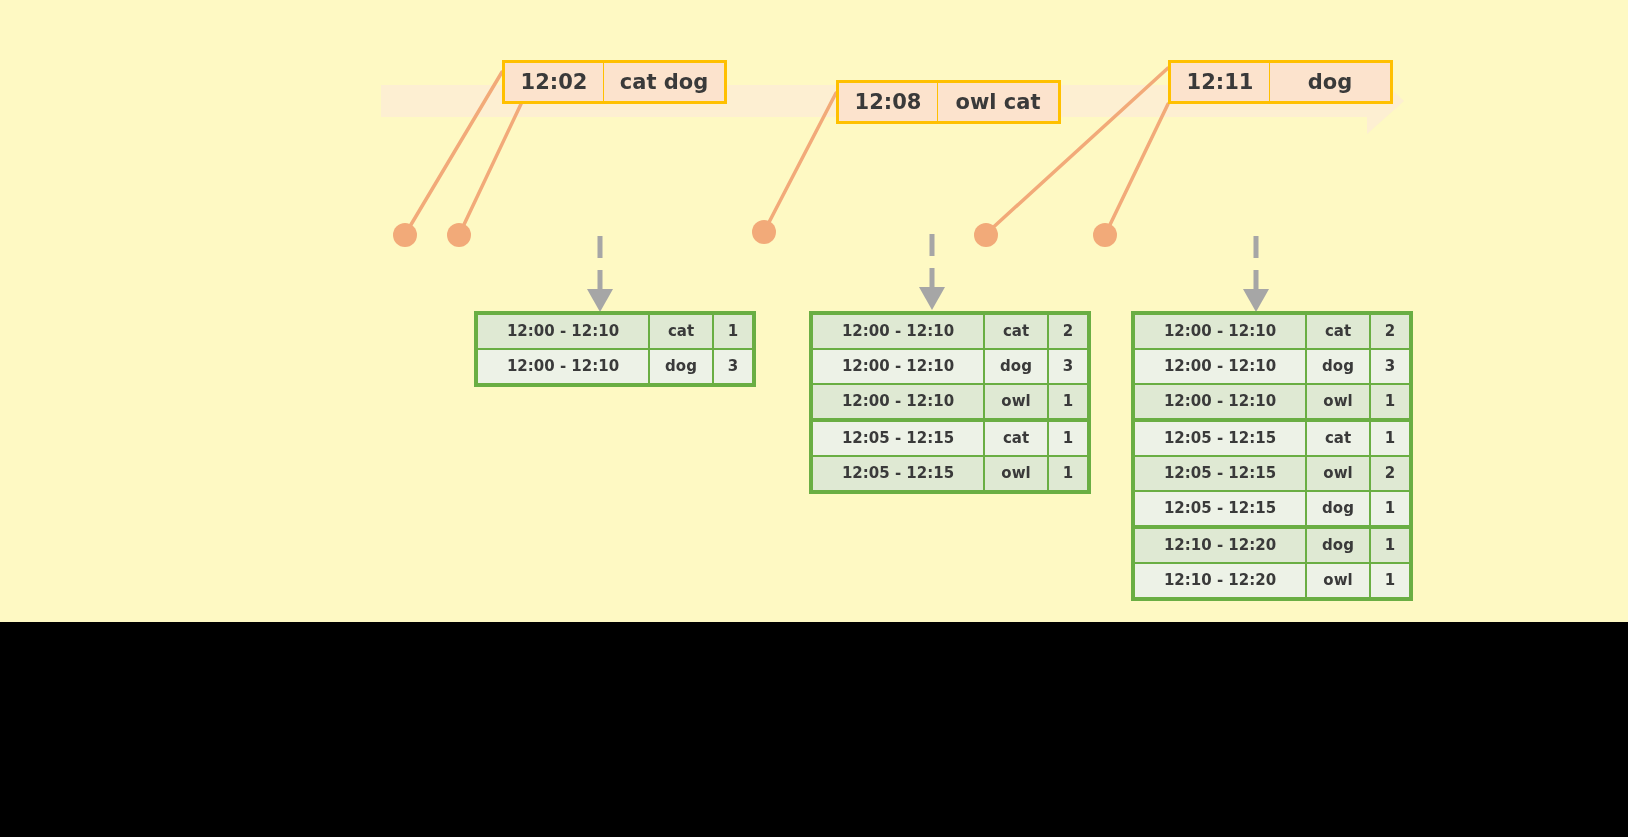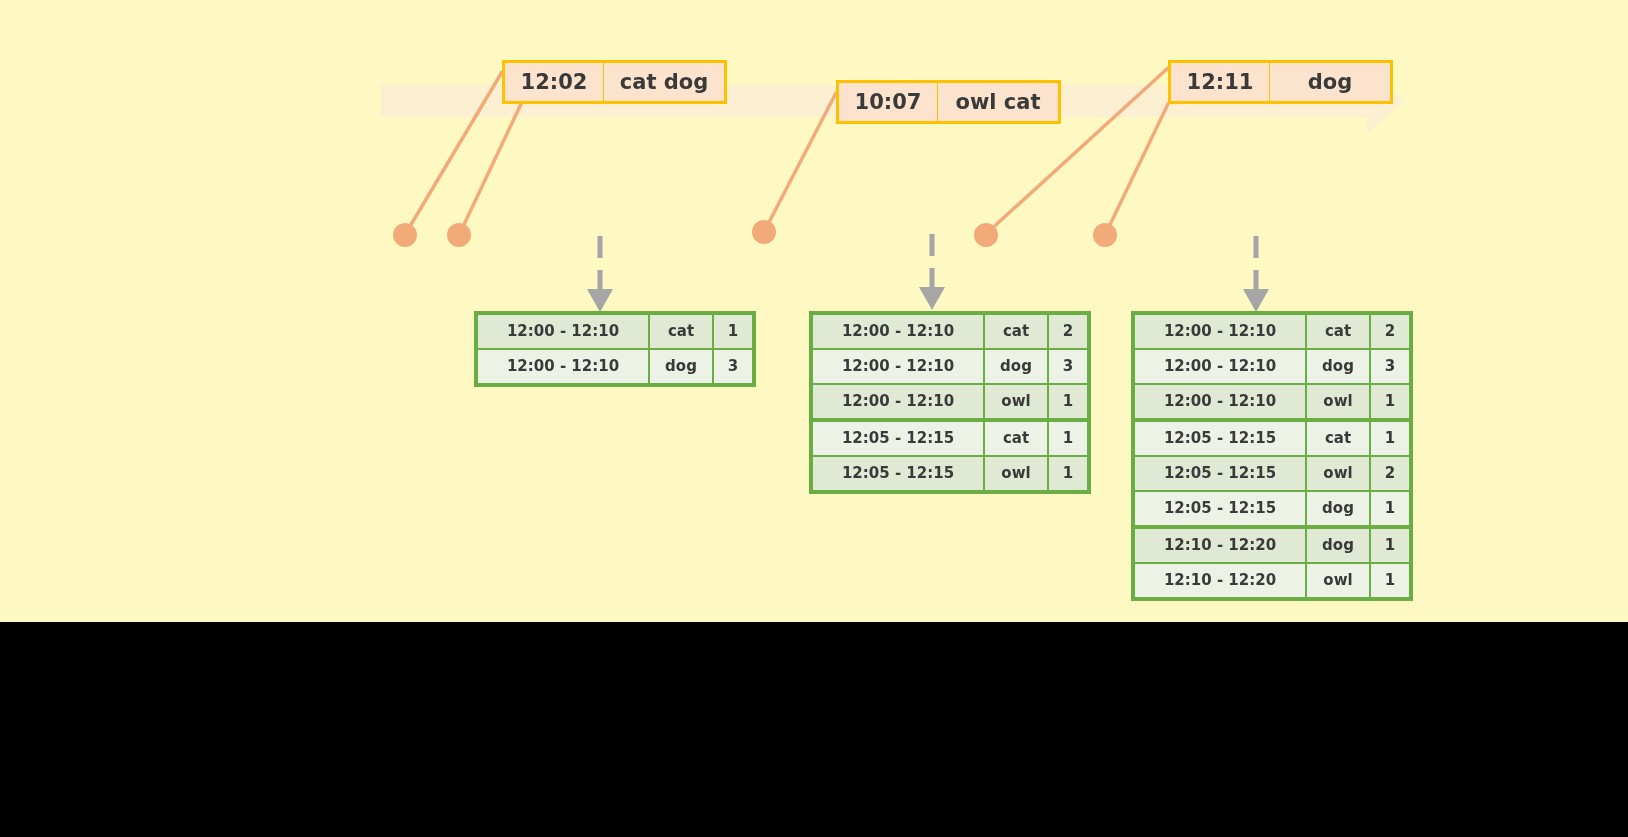--- a/index.html
+++ b/index.html
@@ -121,21 +121,21 @@
         <tr>
       <td class="time">12:02</td>
       <td class="words">cat dog</td>
     </tr>
   </tbody>
     </table>
 
   <table class="evt-table" style="left:836px; top:80px;">
     <tbody>
         <tr>
-      <td class="time">10:07</td>
+      <td class="time">12:08</td>
       <td class="words">owl cat</td>
     </tr>
   </tbody>
     </table>
 
   <table class="evt-table" style="left:1168px; top:60px;padding-left:46px;">
     <tbody>
         <tr>
       <td class="time">12:11</td>
       <td class="words">dog</td>

